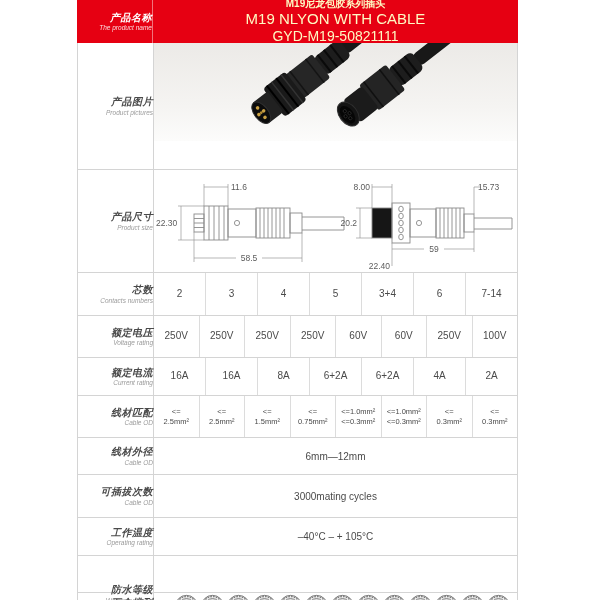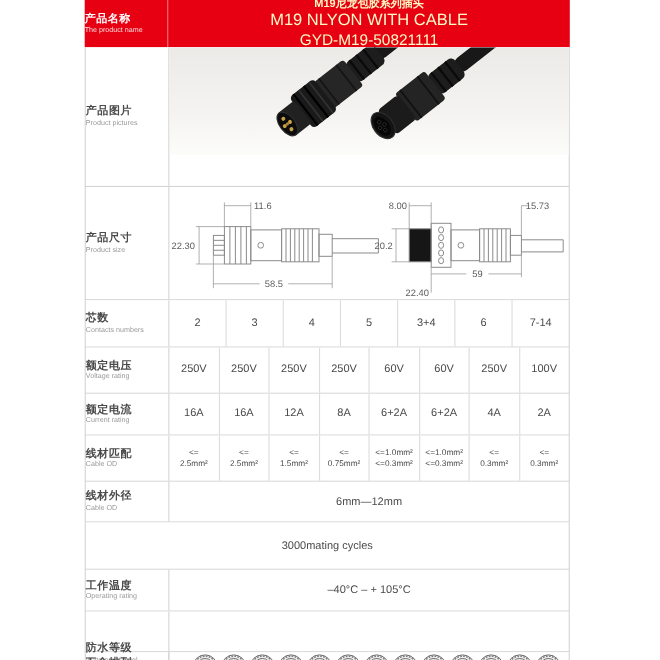--- a/index.html
+++ b/index.html
@@ -2,21 +2,21 @@
 <html><head>
 <meta charset="utf-8">
 <style>
   html,body{margin:0;padding:0;background:#ffffff;}
   body{width:600px;height:600px;position:relative;overflow:hidden;
        font-family:"Liberation Sans","DejaVu Sans",sans-serif;color:#4a4a4a;}
   .sheet{position:absolute;left:77px;top:0;width:441px;}
   .row{display:flex;box-sizing:border-box;background:#fff;
        border-left:1px solid #d4d4d4;border-right:1px solid #d4d4d4;border-bottom:1px solid #d4d4d4;}
   .label-cell{flex:0 0 76px;width:76px;box-sizing:border-box;border-right:1px solid #d4d4d4;
-       display:flex;flex-direction:column;justify-content:center;align-items:flex-start;text-align:center;line-height:1.15;}
+       display:flex;flex-direction:column;justify-content:center;align-items:flex-end;text-align:center;line-height:1.15;font-style:italic;}
   .label-cn{font-size:10px;font-weight:bold;color:#4a4a4a;letter-spacing:.5px;}
   .label-en{font-size:6.5px;color:#9a9a9a;margin-top:1px;}
   .content-cell{flex:1;position:relative;box-sizing:border-box;}
   
   .header-row{height:43px;border:none;background:#e60012;}
   .header-row .label-cell{border-right:1px solid rgba(255,255,255,.45);}
   .header-row .label-cn{color:#fff;}
   .header-row .label-en{color:rgba(255,255,255,.85);}
   .header-title{display:flex;flex-direction:column;justify-content:center;align-items:center;
        color:#fef9c3;text-align:center;line-height:1.2;height:100%;}
@@ -258,21 +258,20 @@
         </div>
       </div>
       <div class="row spec-row">
         <div class="label-cell">
           <div class="label-cn">额定电流</div>
           <div class="label-en">Current rating</div>
         </div>
         <div class="cells">
           <div class="cell">16A</div>
           <div class="cell">16A</div>
-          <div class="cell">12A</div>
           <div class="cell">8A</div>
           <div class="cell">6+2A</div>
           <div class="cell">6+2A</div>
           <div class="cell">4A</div>
           <div class="cell">2A</div>
         </div>
       </div>
       <div class="row spec-row">
         <div class="label-cell">
           <div class="label-cn">线材匹配</div>
@@ -317,20 +316,24 @@
 
   <div id="full-rows">
       <div class="row full-row">
         <div class="label-cell">
           <div class="label-cn">线材外径</div>
           <div class="label-en">Cable OD</div>
         </div>
         <div class="full-value">6mm—12mm</div>
       </div>
       <div class="row full-row">
+        <div class="label-cell">
+          <div class="label-cn">可插拔次数</div>
+          <div class="label-en">Cable OD</div>
+        </div>
         <div class="full-value">3000mating cycles</div>
       </div>
       <div class="row full-row">
         <div class="label-cell">
           <div class="label-cn">工作温度</div>
           <div class="label-en">Operating rating</div>
         </div>
         <div class="full-value">–40°C – + 105°C</div>
       </div>
       <div class="row full-row">

